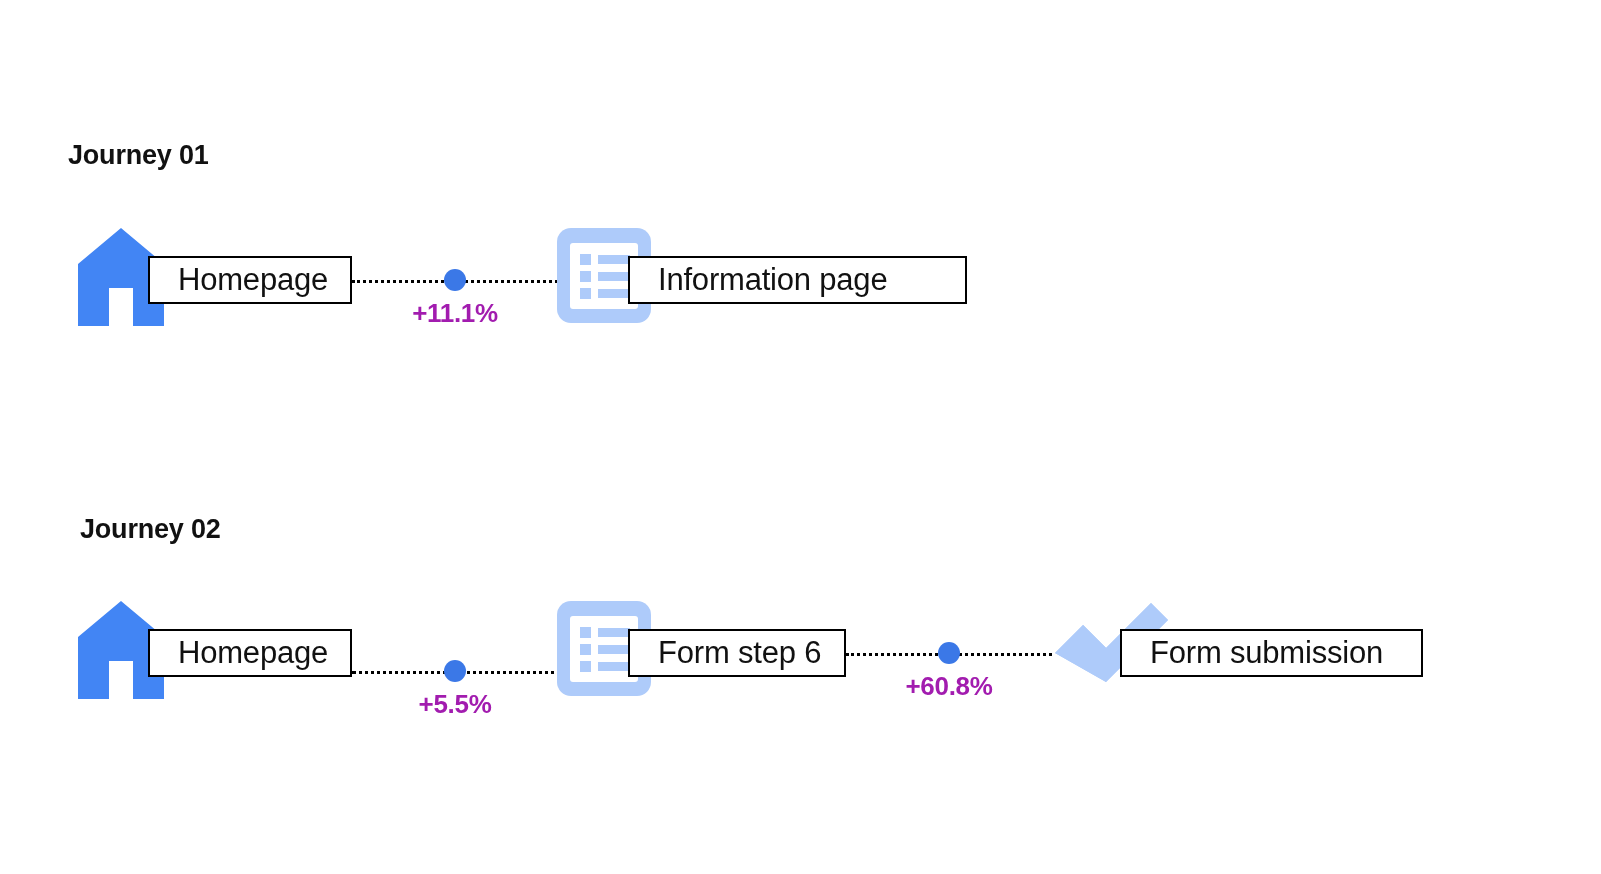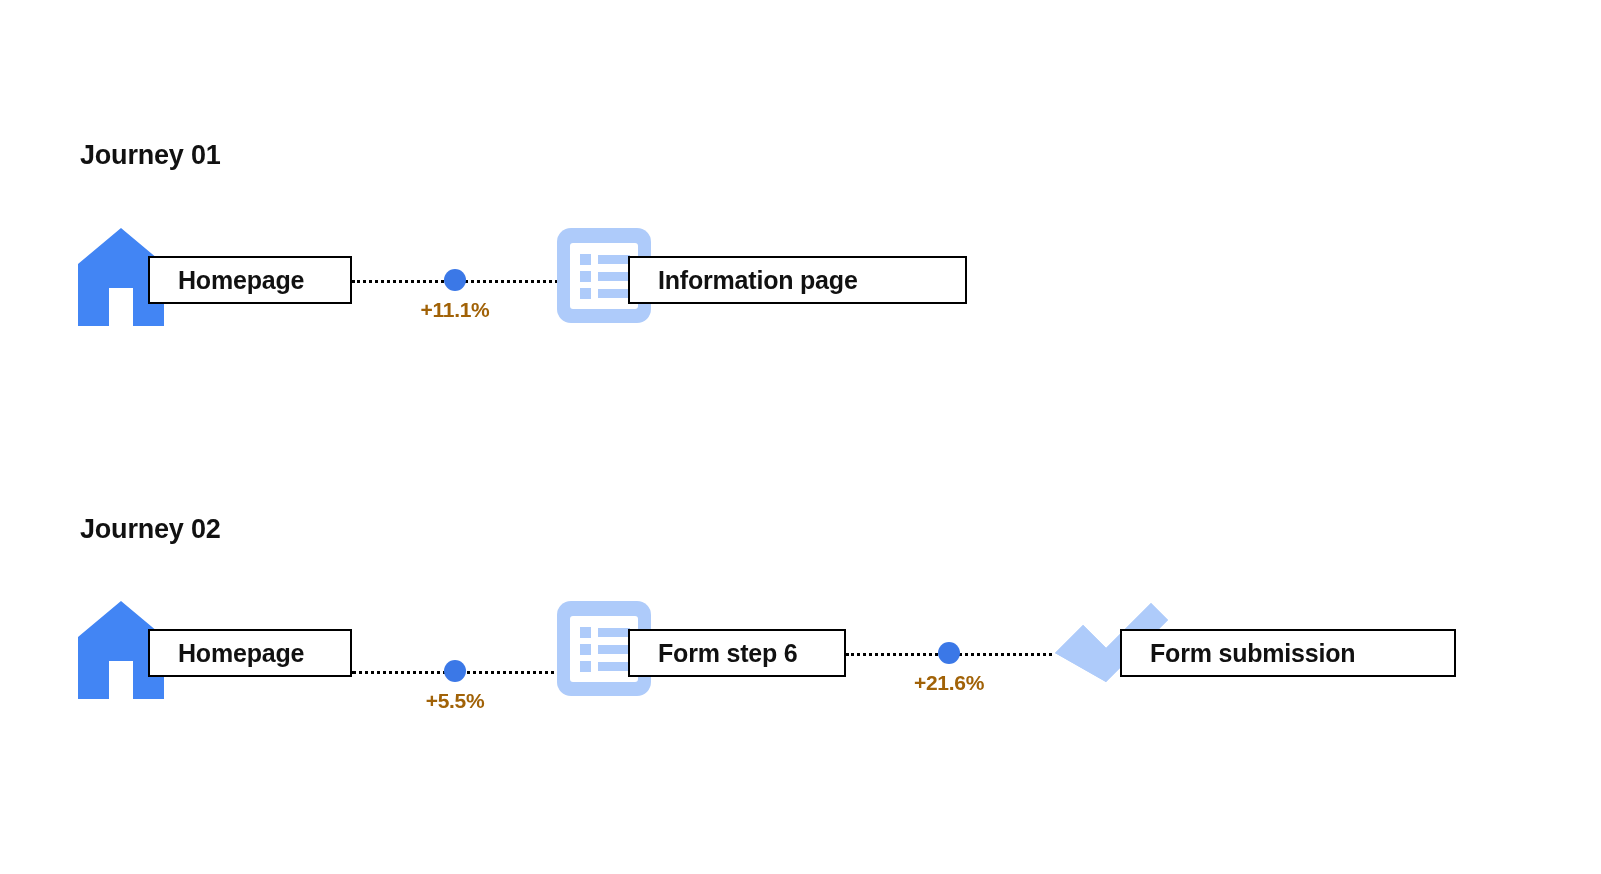--- a/index.html
+++ b/index.html
@@ -33,22 +33,22 @@
     position:absolute;
     box-sizing:border-box;
     background:#ffffff;
     border:2px solid #000000;
     display:flex;
     align-items:center;
     z-index:4;
     height:48px;
   }
   .node-box .node-label{
-    font-size:25px;
-    font-weight:700;
+    font-size:31px;
+    font-weight:400;
     letter-spacing:-0.2px;
     color:#111111;
     white-space:nowrap;
     padding-left:28px;
   }
 
   
   .icon{position:absolute;z-index:2;}
   .icon svg{display:block;}
 
@@ -68,35 +68,35 @@
     margin-top:-11px;margin-left:-11px;
     border-radius:50%;
     background:#3B78E7;
     z-index:3;
   }
   .conn-pct{
     position:absolute;
     top:50%;
     margin-top:18px;
     transform:translateX(-50%);
-    font-size:21px;
+    font-size:26px;
     font-weight:700;
     letter-spacing:-0.3px;
-    color:#a16207;
+    color:#a21caf;
     white-space:nowrap;
   }
 </style>
 </head>
 <body>
 
 <div class="canvas">
 
   <div class="journey">
 
-    <div class="journey-title" style="left:80px;top:140px;">Journey 01</div>
+    <div class="journey-title" style="left:68px;top:140px;">Journey 01</div>
 
     <div class="flow" style="top:228px;">
 
       <div class="icon" style="left:78px;top:0px;">
         <svg width="86" height="98" viewBox="0 0 86 98">
           <path d="M43 0 L86 36 L86 98 L55 98 L55 60 L31 60 L31 98 L0 98 L0 36 Z" fill="#4285F4"></path>
         </svg>
       </div>
 
       <div class="node-box" style="left:148px;top:28px;width:204px;">
@@ -164,32 +164,32 @@
         </svg>
       </div>
 
       <div class="node-box" style="left:628px;top:28px;width:218px;">
         <span class="node-label">Form step 6</span>
       </div>
 
       <div class="connector" style="left:846px;top:22px;width:206px;">
         <div class="conn-line"></div>
         <div class="conn-node" style="left:103px;"></div>
-        <div class="conn-pct" style="left:103px;">+21.6%</div>
+        <div class="conn-pct" style="left:103px;">+60.8%</div>
       </div>
 
       <div class="icon" style="left:1050px;top:-4px;">
         <svg width="120" height="106" viewBox="0 0 120 106">
           <path d="M5 56 L33 28 L56 51 L101 6 L118 23 L56 85 Z" fill="#AECBFA"></path>
           <path d="M5 56 L33 28 L56 51 L56 85 Z" fill="#AECBFA"></path>
           <path d="M33 28 L56 51 L56 85 L33 62 Z" fill="#AECBFA"></path>
           <path d="M56 51 L101 6 L118 23 L56 85 Z" fill="#AECBFA"></path>
         </svg>
       </div>
 
-      <div class="node-box" style="left:1120px;top:28px;width:336px;">
+      <div class="node-box" style="left:1120px;top:28px;width:303px;">
         <span class="node-label">Form submission</span>
       </div>
 
     </div>
   </div>
 
 </div>
 
 </body></html>

